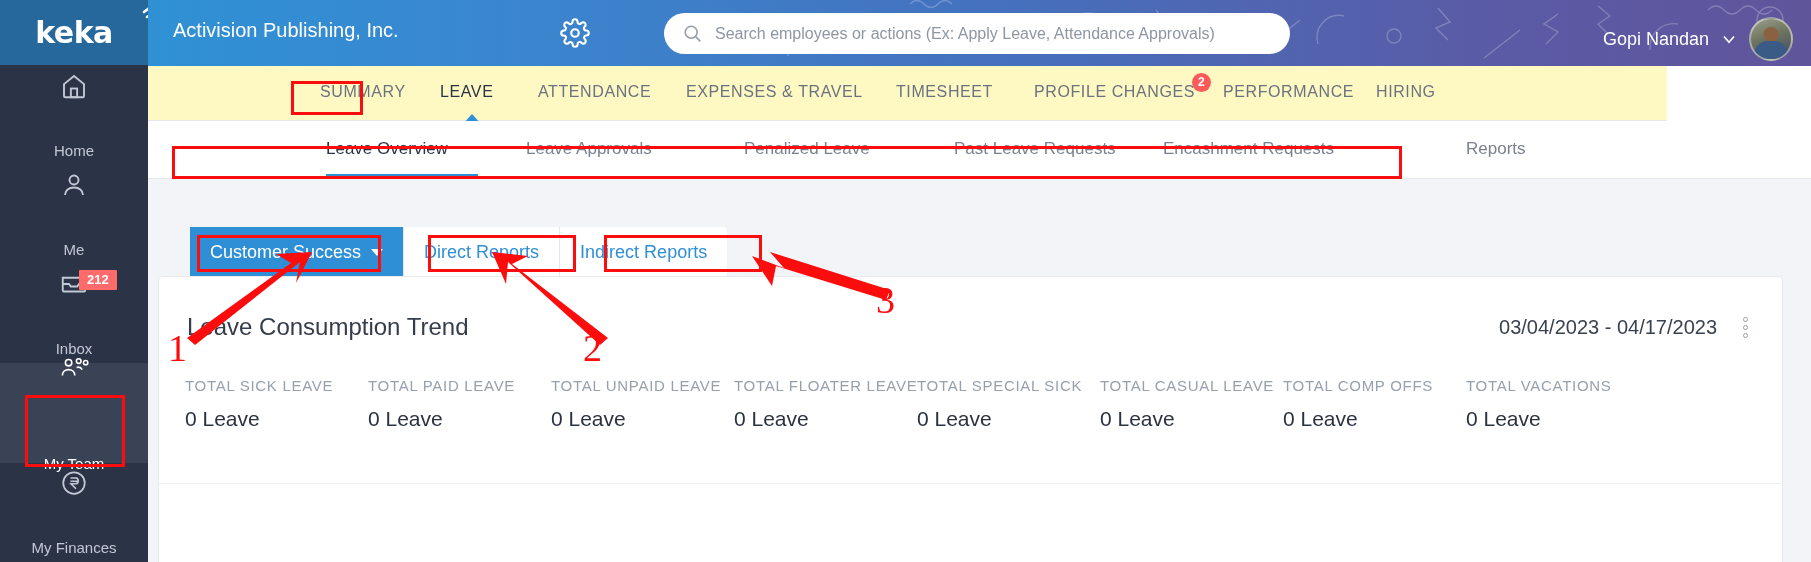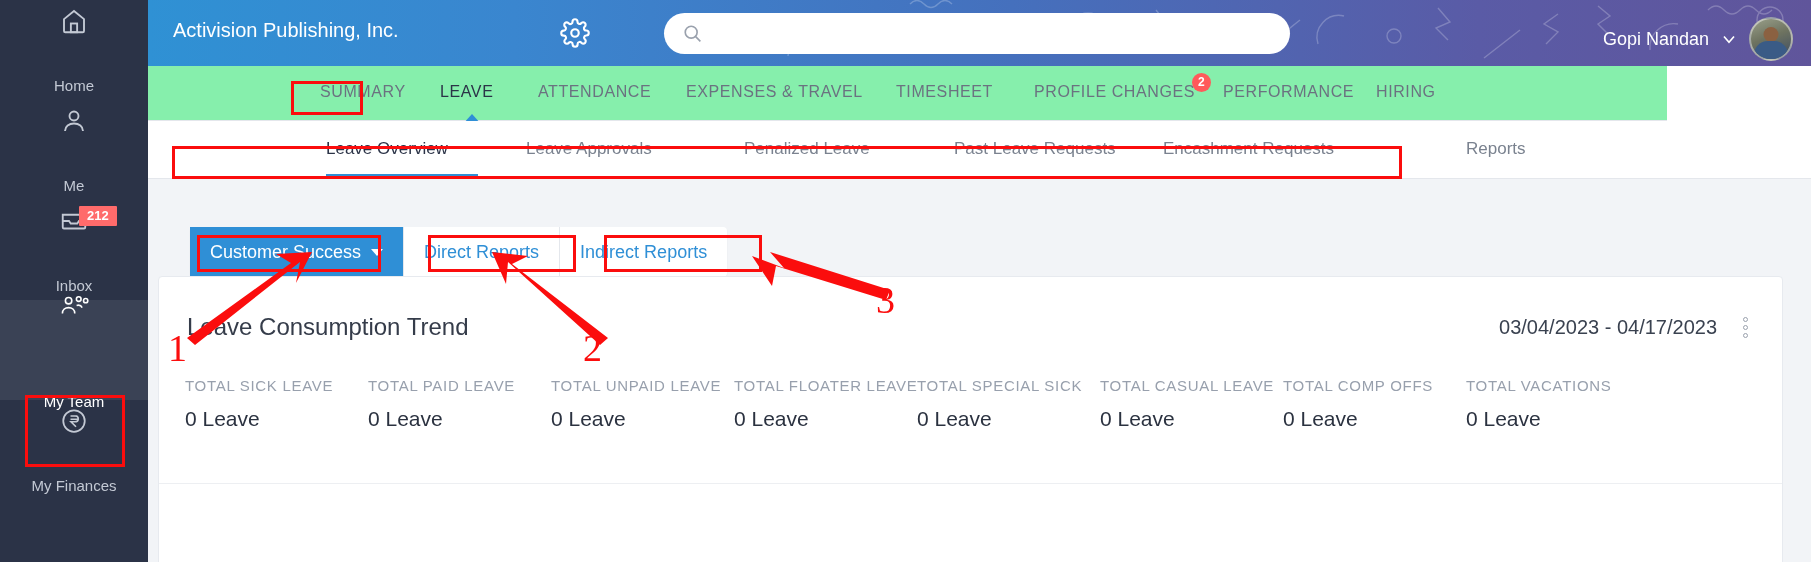--- a/index.html
+++ b/index.html
@@ -79,21 +79,21 @@
   }
   .avatar .face { position: absolute; left: 50%; top: 20%; transform: translateX(-50%);
     width: 15px; height: 15px; border-radius: 50%; background: #8b6141; }
   .avatar .body { position: absolute; left: 50%; bottom: -4px; transform: translateX(-50%);
     width: 34px; height: 22px; border-radius: 14px 14px 0 0; background: #3a5b86; }
 
   
   .tabbar {
     position: absolute; left: 148px; top: 66px;
     width: 1519px; height: 55px;
-    background: #86efac; border-bottom: 1px solid #e4e7ec;
+    background: #fef9c3; border-bottom: 1px solid #e4e7ec;
   }
   .tab {
     position: absolute; top: 17px;
     font-size: 16px; color: #6b7280; letter-spacing: .6px;
     white-space: nowrap; cursor: pointer;
   }
   .tab.active { color: #2b3347; }
   .tab-badge {
     position: absolute; top: -10px; right: -16px;
     background: #ff5a5a; color: #fff; font-size: 12px; font-weight: 700;
@@ -185,20 +185,30 @@
     color: #fb0d0d; font-size: 38px; font-weight: 400;
     font-family: "Liberation Serif", serif;
   }
 </style>
 </head>
 <body>
 
 <div id="app">
 
   <div class="sidebar">
+    <div class="logo-wrap">
+      <div class="logo-text">keka</div>
+      <svg class="logo-spark" width="30" height="22" viewBox="0 0 30 22">
+        <g stroke="#fff" stroke-width="2.6" stroke-linecap="round">
+          <line x1="2" y1="14" x2="15" y2="4"></line>
+          <line x1="5" y1="19" x2="19" y2="9"></line>
+          <line x1="10" y1="21" x2="23" y2="13"></line>
+        </g>
+      </svg>
+    </div>
 
     <div class="nav-item">
       <div class="nav-icon">
         <svg width="30" height="30" viewBox="0 0 24 24" fill="none" stroke="#c3c9d4" stroke-width="1.5">
           <path d="M4 10.5 12 4l8 6.5V20a1 1 0 0 1-1 1H5a1 1 0 0 1-1-1z"></path>
           <rect x="9.5" y="14" width="5" height="7"></rect>
         </svg>
       </div>
       <div class="nav-label">Home</div>
     </div>
@@ -278,20 +288,21 @@
         <circle cx="12" cy="12" r="3"></circle>
         <path d="M19.4 15a1.6 1.6 0 0 0 .3 1.8l.1.1a2 2 0 1 1-2.8 2.8l-.1-.1a1.6 1.6 0 0 0-1.8-.3 1.6 1.6 0 0 0-1 1.5V21a2 2 0 1 1-4 0v-.1A1.6 1.6 0 0 0 9 19.4a1.6 1.6 0 0 0-1.8.3l-.1.1a2 2 0 1 1-2.8-2.8l.1-.1a1.6 1.6 0 0 0 .3-1.8 1.6 1.6 0 0 0-1.5-1H3a2 2 0 1 1 0-4h.1A1.6 1.6 0 0 0 4.6 9a1.6 1.6 0 0 0-.3-1.8l-.1-.1a2 2 0 1 1 2.8-2.8l.1.1a1.6 1.6 0 0 0 1.8.3H9a1.6 1.6 0 0 0 1-1.5V3a2 2 0 1 1 4 0v.1a1.6 1.6 0 0 0 1 1.5 1.6 1.6 0 0 0 1.8-.3l.1-.1a2 2 0 1 1 2.8 2.8l-.1.1a1.6 1.6 0 0 0-.3 1.8V9a1.6 1.6 0 0 0 1.5 1H21a2 2 0 1 1 0 4h-.1a1.6 1.6 0 0 0-1.5 1z"></path>
       </svg>
     </div>
 
     <div class="search-box">
       <svg width="21" height="21" viewBox="0 0 24 24" fill="none" stroke="#9aa1ad" stroke-width="1.9">
         <circle cx="10.5" cy="10.5" r="6.8"></circle>
         <line x1="15.6" y1="15.6" x2="21" y2="21"></line>
       </svg>
+      <span class="ph">Search employees or actions (Ex: Apply Leave, Attendance Approvals)</span>
     </div>
 
     <div class="user-area">
       <span class="user-name">Gopi Nandan</span>
       <svg width="20" height="20" viewBox="0 0 24 24" fill="none" stroke="#ffffff" stroke-width="2">
         <polyline points="6,9 12,16 18,9"></polyline>
       </svg>
       <div class="avatar">
         <div class="face"></div>
         <div class="body"></div>

